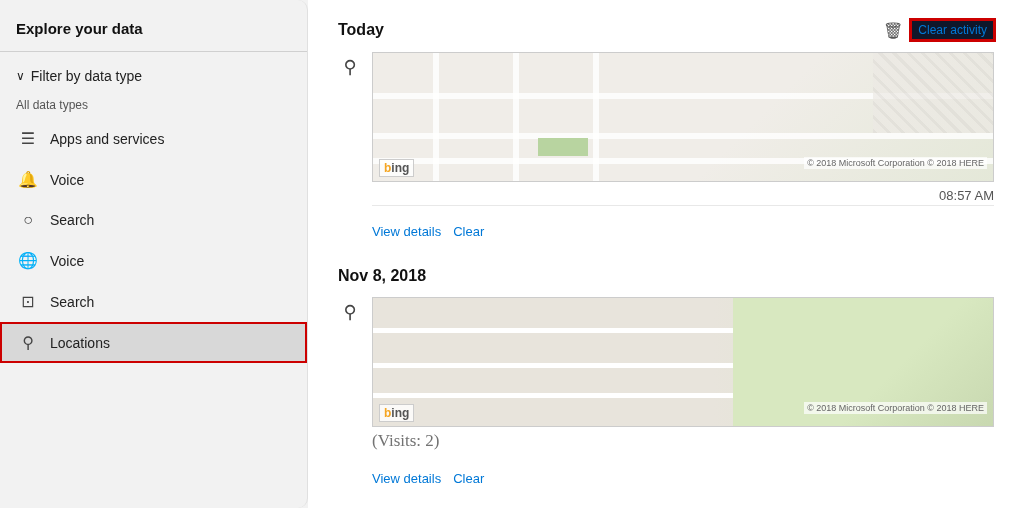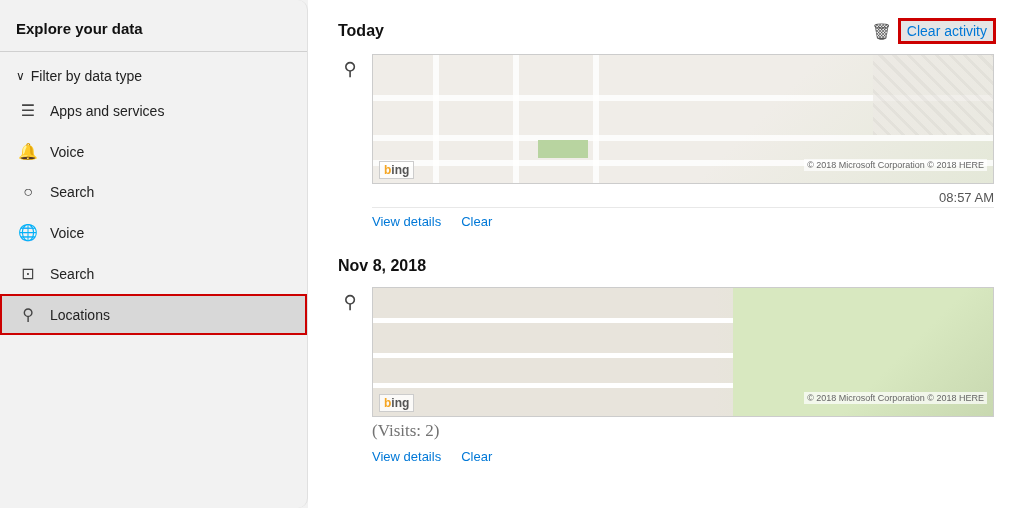--- a/index.html
+++ b/index.html
@@ -95,26 +95,26 @@
       display: flex;
       align-items: center;
       gap: 8px;
     }
     .trash-icon {
       font-size: 16px;
       color: #555;
       cursor: pointer;
     }
     .clear-activity-btn {
-      font-size: 14px;
+      font-size: 12px;
       color: #0078d7;
       cursor: pointer;
       border: 1.5px solid #cc0000;
       padding: 2px 6px;
-      background: #e5e5e5;
+      background: #0f172a;
       outline: 2px solid #cc0000;
     }
 
     
     .activity-card {
       display: flex;
       align-items: flex-start;
       margin-bottom: 28px;
     }
     .activity-icon {
@@ -208,22 +208,23 @@
       border-bottom: 1px solid #e8e8e8;
     }
     .activity-visits {
       font-size: 17px;
       color: #737373;
       padding: 4px 0 2px 0;
       font-family: Liberation Serif, serif;
     }
     .activity-links {
       display: flex;
-      gap: 20px;
+      gap: 12px;
       padding: 6px 0 0 0;
+      margin-top: 12px;
     }
     .activity-link {
       color: #0078d7;
       cursor: pointer;
       font-size: 13px;
       text-decoration: none;
     }
 
     
     .map-bg2 {
@@ -251,20 +252,21 @@
 
 <div class="sidebar">
   <div class="sidebar-title">Explore your data</div>
   <div class="sidebar-divider"></div>
 
   <div class="filter-toggle">
     <span class="chevron">∨</span>
     <span>Filter by data type</span>
   </div>
 
+  <div class="section-label">All data types</div>
 
   <div class="nav-item">
     <span class="icon">☰</span>
     <span>Apps and services</span>
   </div>
   <div class="nav-item">
     <span class="icon">🔔</span>
     <span>Voice</span>
   </div>
   <div class="nav-item">

